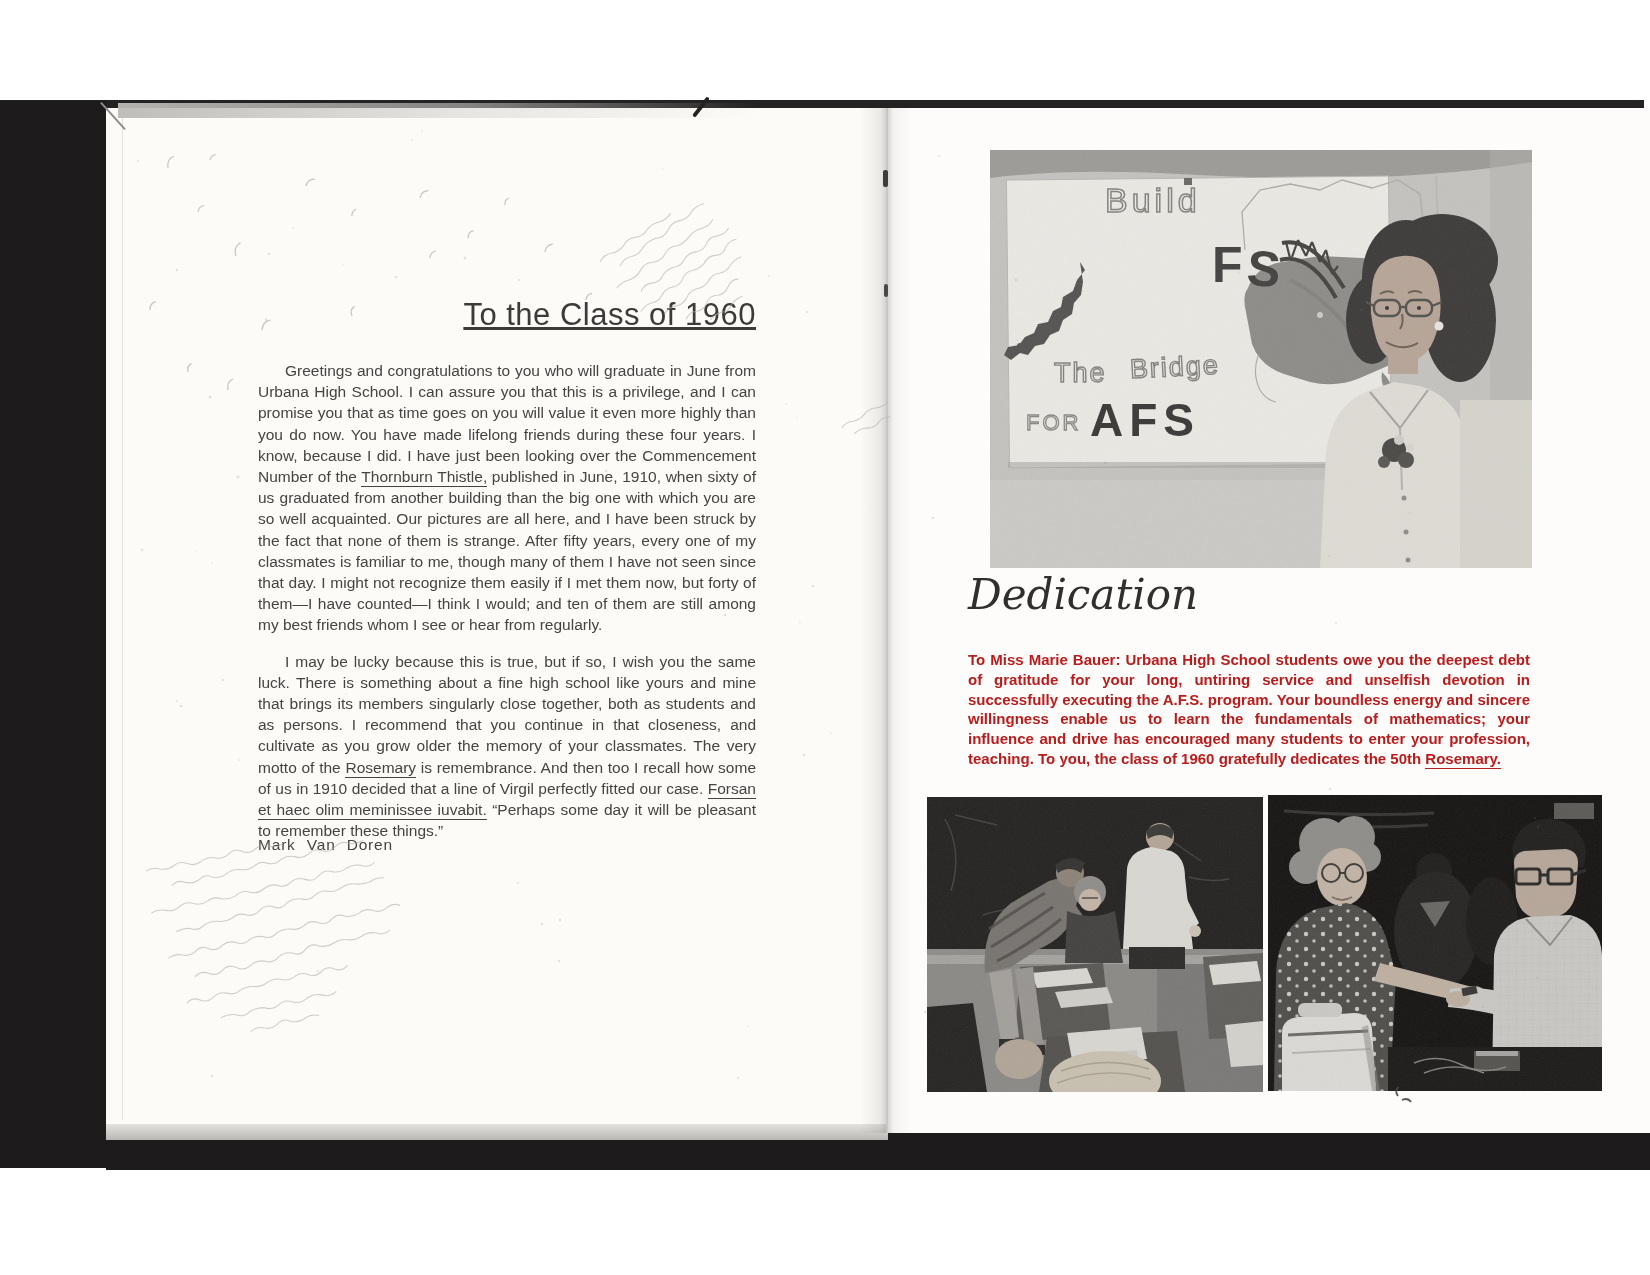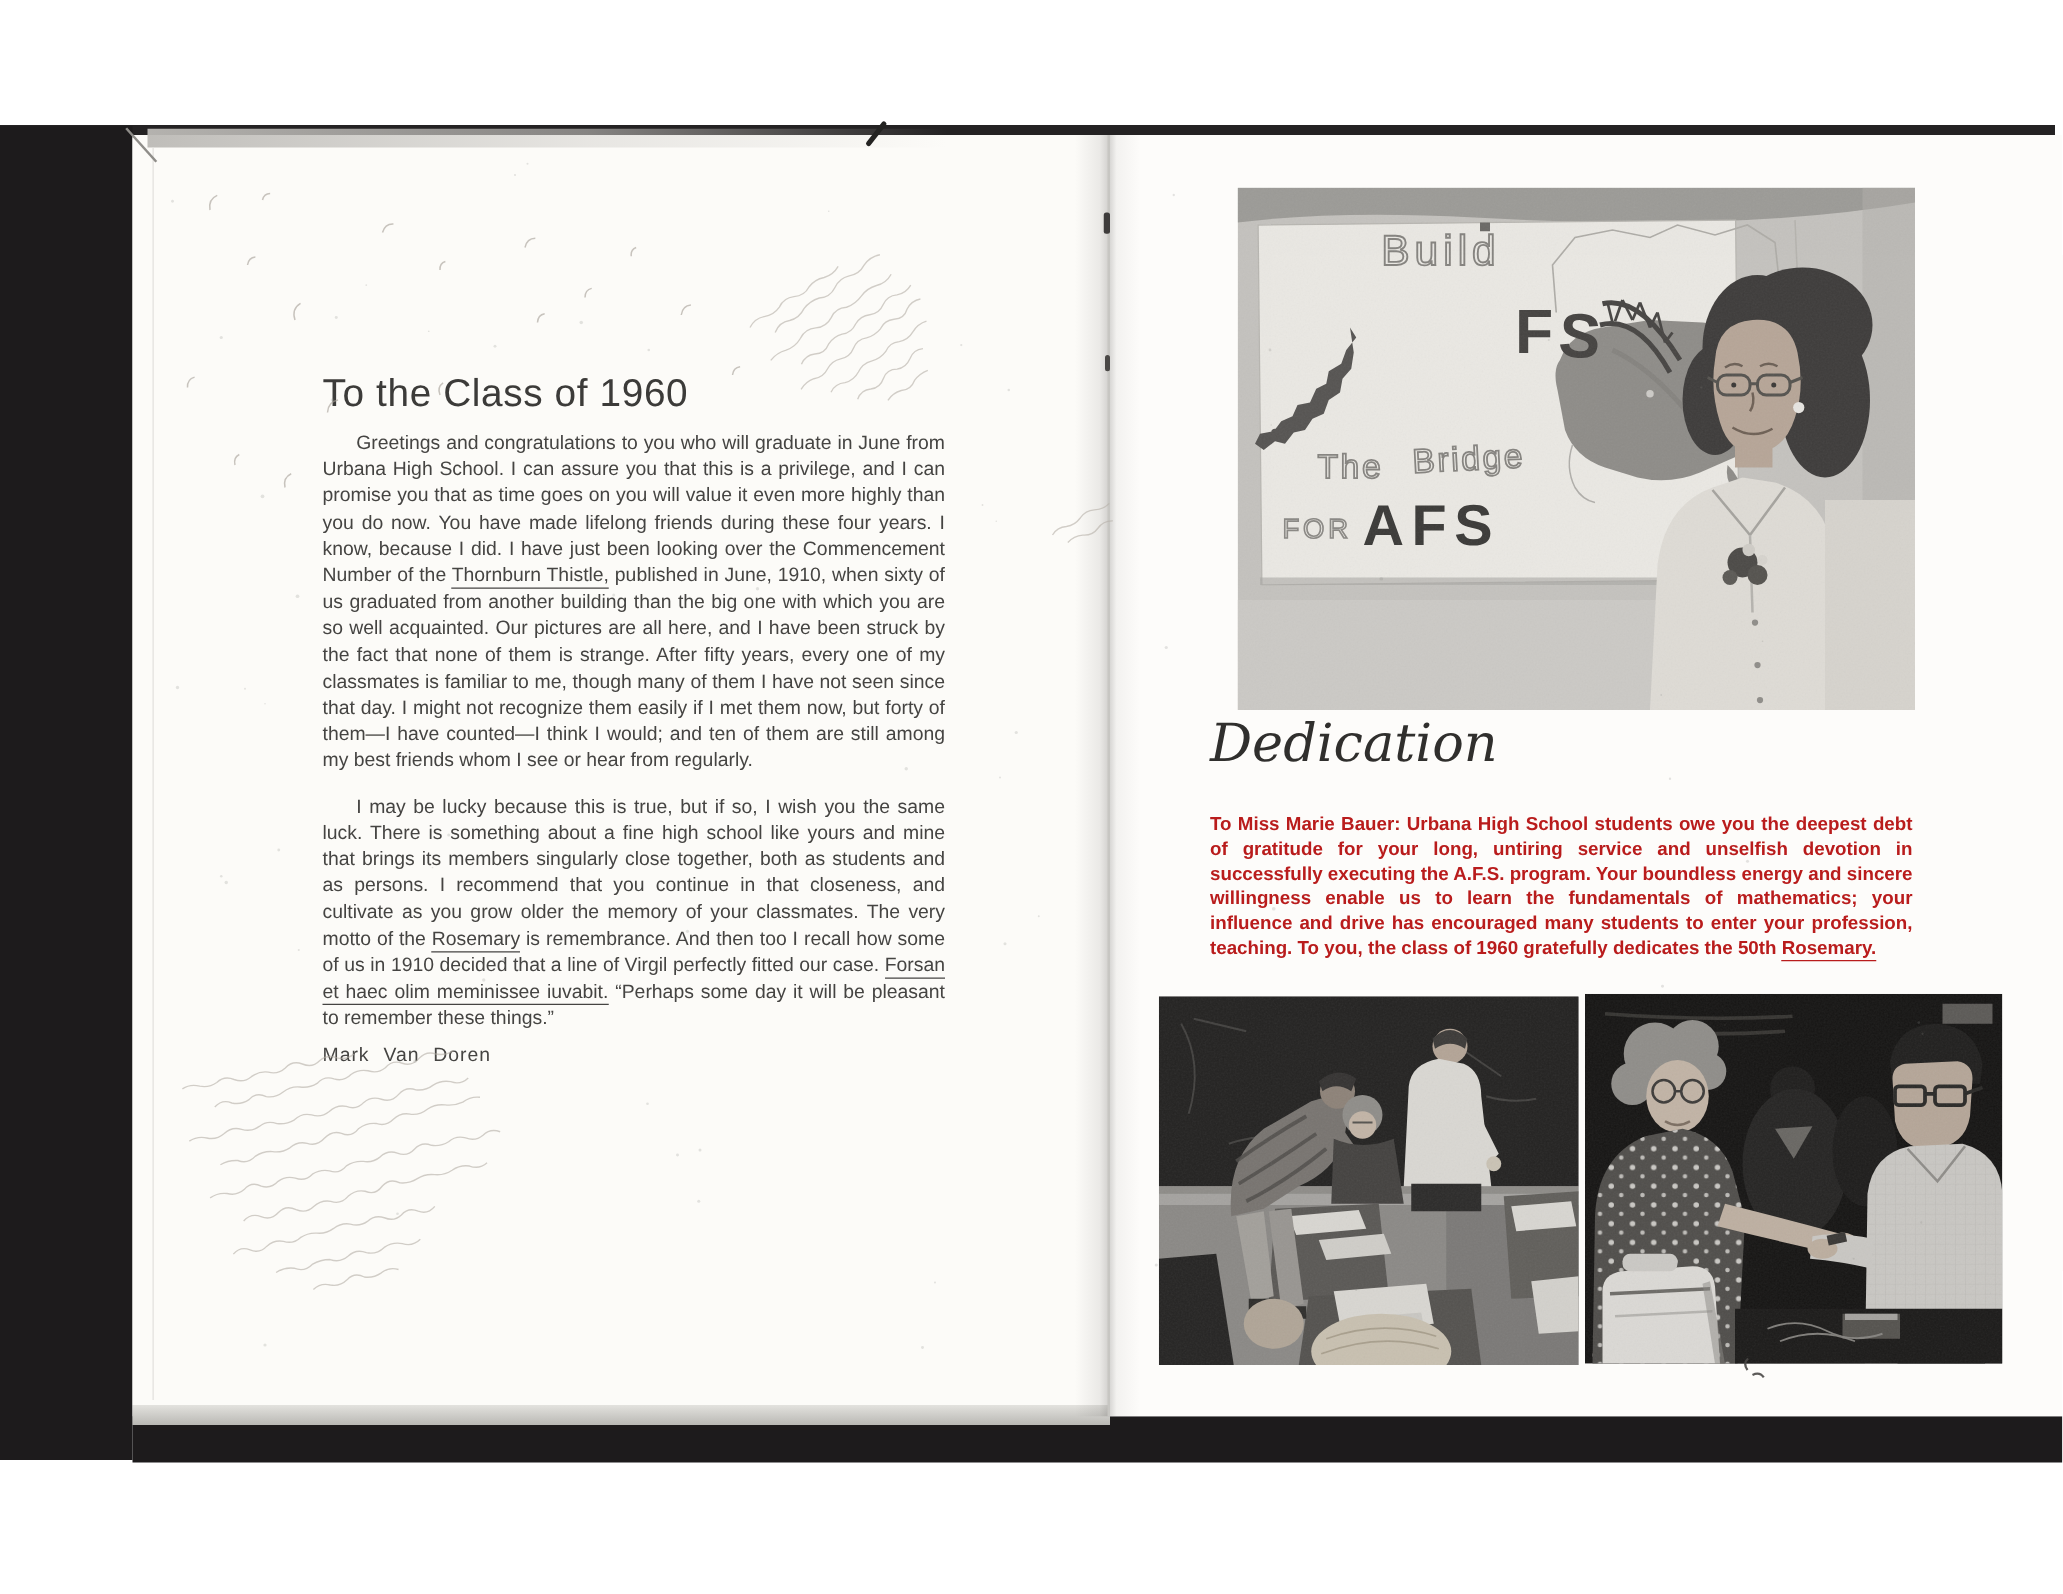--- a/index.html
+++ b/index.html
@@ -25,23 +25,23 @@
   .top-tick{left:699px;top:95px;width:4px;height:24px;background:#242322;transform:rotate(38deg);border-radius:2px;}
 
   
   .gutter-shadow{left:860px;top:108px;width:52px;height:1025px;
     background:linear-gradient(to right, rgba(0,0,0,0) 0%, rgba(80,78,76,.10) 38%, rgba(60,58,56,.22) 52%, rgba(80,78,76,.06) 64%, rgba(0,0,0,0) 100%);}
   .gutter-line{left:886px;top:108px;width:2px;height:1025px;background:#c7c6c2;}
   .gutter-mark1{left:883px;top:170px;width:5px;height:17px;background:#3e3c3b;border-radius:2px;}
   .gutter-mark2{left:884px;top:284px;width:4px;height:13px;background:#4a4846;border-radius:2px;}
 
   
-  .lp-title{left:258px;top:297px;width:498px;text-align:left;font-size:31px;
-    color:#3c3b39;letter-spacing:.5px;}
-  .lp-body{left:258px;top:344px;width:498px;font-size:15.5px;line-height:21.2px;
+  .lp-title{left:258px;top:297px;width:498px;text-align:right;font-size:31px;
+    color:#3c3b39;letter-spacing:.5px;text-decoration:underline;}
+  .lp-body{left:258px;top:360px;width:498px;font-size:15.5px;line-height:21.2px;
     color:#454442;text-align:justify;}
   .lp-body p{margin:0 0 15px 0;text-indent:27px;}
   .lp-body p:last-child{margin-bottom:16px;}
   .lp-signature{left:258px;top:836px;width:498px;box-sizing:border-box;padding-right:52px;
     text-align:left;font-size:15.5px;color:#454442;word-spacing:6px;letter-spacing:.8px;}
 
   
   .rp-dedication-title{left:968px;top:570px;width:562px;
     font-family:"DejaVu Serif",serif;font-style:italic;font-size:42px;color:#302f2d;}
   .rp-dedication-text{left:968px;top:650px;width:562px;font-size:15px;line-height:19.8px;

